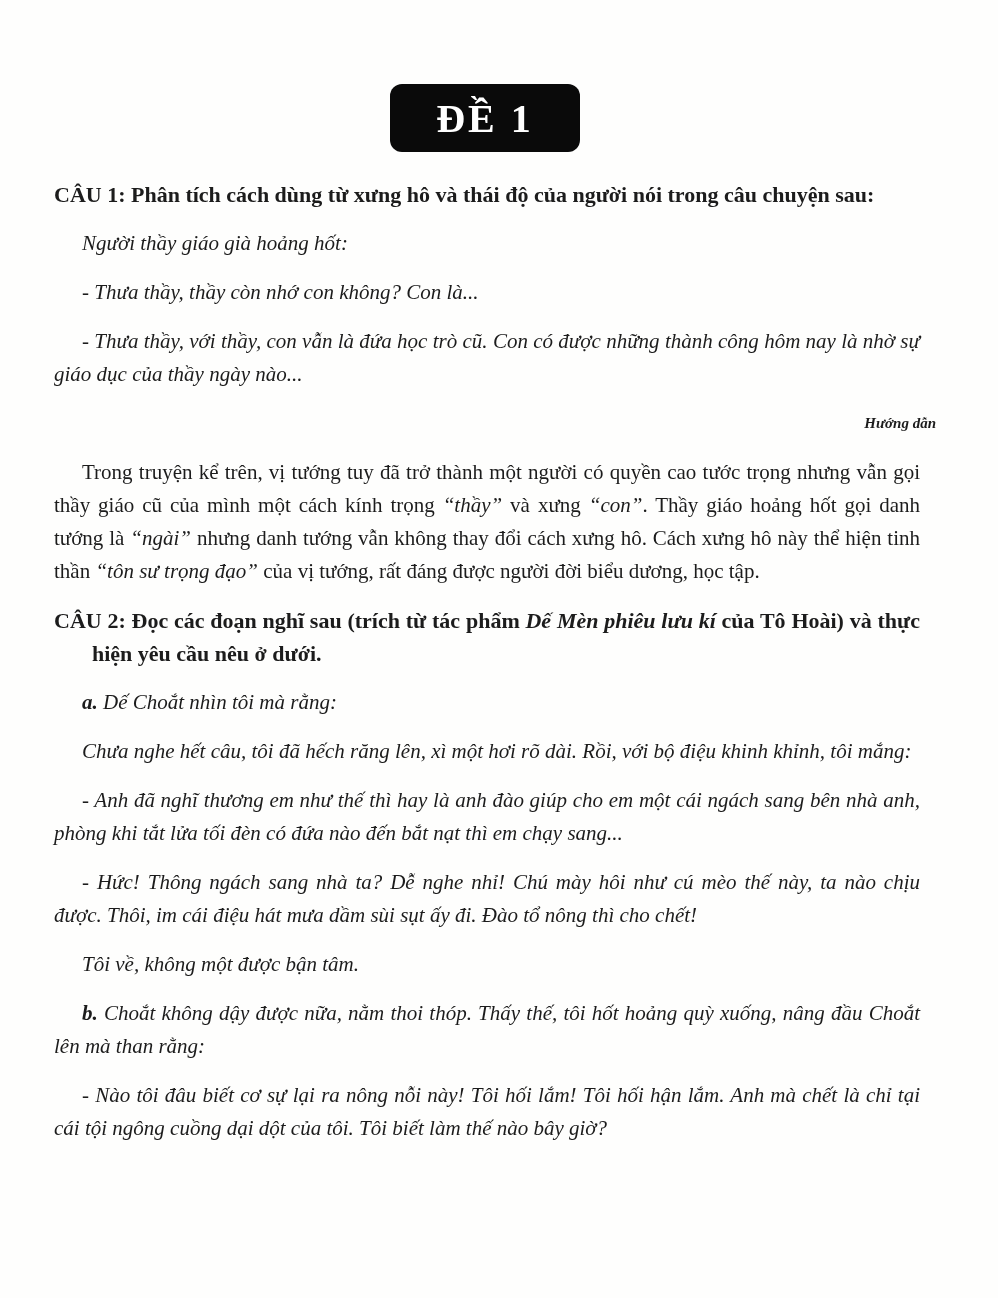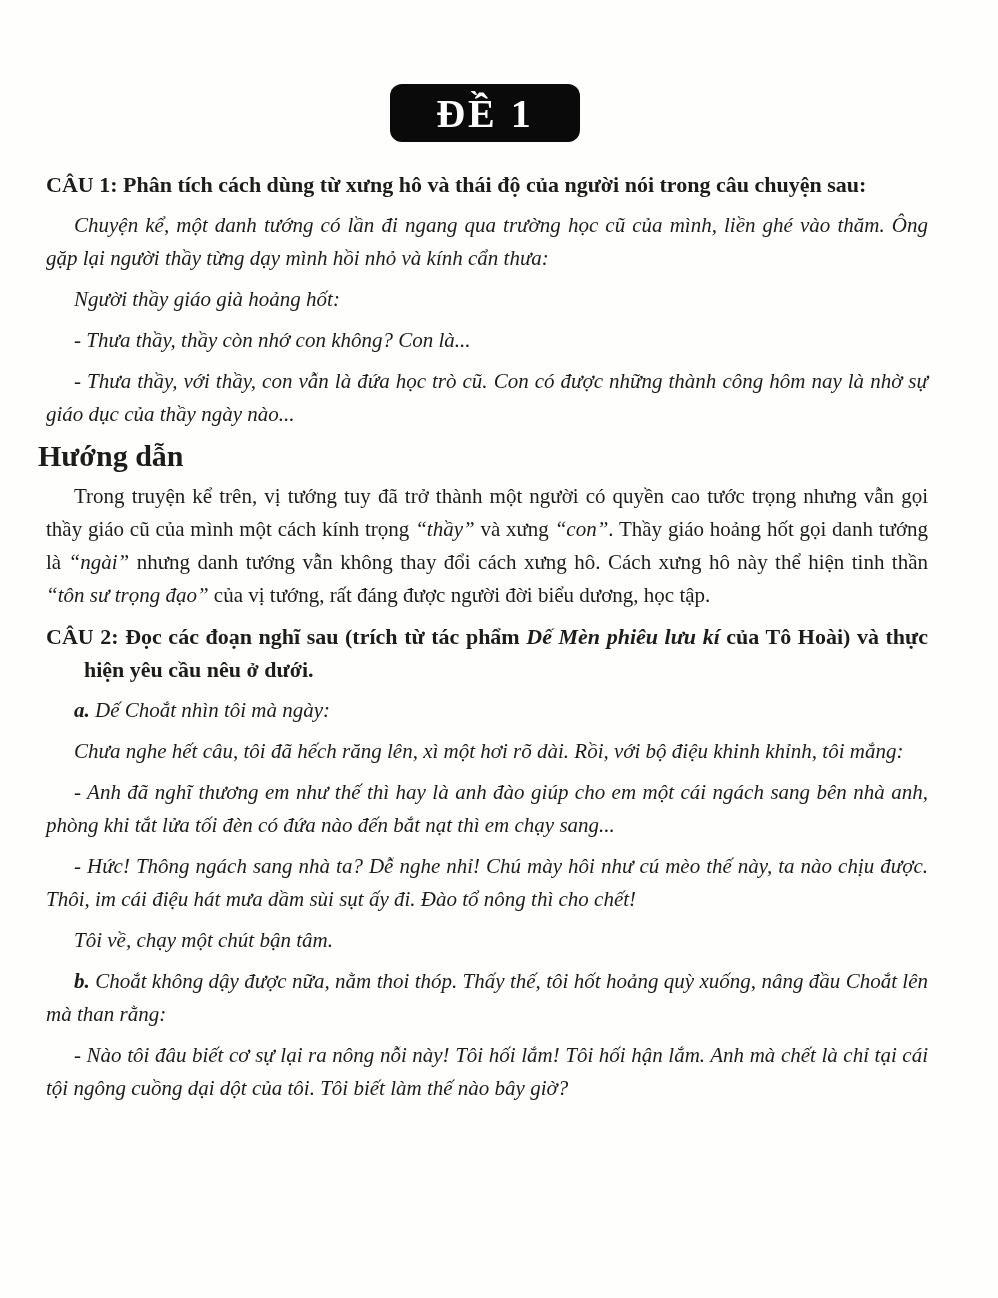--- a/index.html
+++ b/index.html
@@ -12,89 +12,89 @@
     position: relative;
     width: 998px;
     height: 1298px;
     margin: 0 auto;
     background: #fefefd;
     color: #1c1c1c;
     overflow: hidden;
   }
   .badge {
     width: 190px;
-    height: 58px;
+    height: 68px;
     margin: 84px auto 0 auto;
     background: #0a0a0a;
     border-radius: 12px;
     display: flex;
     align-items: center;
     justify-content: center;
     transform: translateX(-14px);
   }
   .badge .badge-label {
     color: #ffffff;
     font-size: 40px;
     font-weight: bold;
     letter-spacing: 3px;
   }
   .content {
     padding: 20px 62px 0 38px;
     font-size: 21px;
     line-height: 33px;
     text-align: justify;
   }
-  p { margin: 8px; }
+  p { margin: 16px; }
   .heading {
     font-weight: bold;
     font-size: 22px;
     padding-left: 38px;
     text-indent: -38px;
   }
   .heading-1 { margin-top: 6px; margin-bottom: 2px; }
   .heading-2 { margin-top: 8px; margin-bottom: 2px; }
   .it { font-style: italic; }
   .bd { font-weight: bold; }
   .ind { text-indent: 28px; }
   .guide-title {
-    text-align: left;
+    text-align: right;
     font-weight: bold;
-    font-size: 30px;
+    font-style: italic;
+    font-size: 15px;
     margin: 2px 0;
   }
 </style>
 </head>
 <body>
 
 <div class="page">
 
   <div class="badge">
     <span class="badge-label">ĐỀ 1</span>
   </div>
 
   <div class="content">
 
     <p class="heading heading-1"><span>CÂU 1:</span> <span>Phân tích cách dùng từ xưng hô và thái độ của người nói trong câu chuyện sau:</span></p>
 
-    <p class="it ind">Chuyện kể, một danh tướng có lần đi ngang qua trường học cũ của mình, liền ghé vào thăm. Ông gặp lại người thầy từng dạy mình hồi nhỏ và kính cẩn thưa:</p>
     <p class="it ind">Người thầy giáo già hoảng hốt:</p>
     <p class="it ind">- Thưa thầy, thầy còn nhớ con không? Con là...</p>
     <p class="it ind">- Thưa thầy, với thầy, con vẫn là đứa học trò cũ. Con có được những thành công hôm nay là nhờ sự giáo dục của thầy ngày nào...</p>
 
     <p class="guide-title">Hướng dẫn</p>
 
     <p class="ind"><span>Trong truyện kể trên, vị tướng tuy đã trở thành một người có quyền cao tước trọng nhưng vẫn gọi thầy giáo cũ của mình một cách kính trọng </span><span class="it">“thầy”</span><span> và xưng </span><span class="it">“con”</span><span>. Thầy giáo hoảng hốt gọi danh tướng là </span><span class="it">“ngài”</span><span> nhưng danh tướng vẫn không thay đổi cách xưng hô. Cách xưng hô này thể hiện tinh thần </span><span class="it">“tôn sư trọng đạo”</span><span> của vị tướng, rất đáng được người đời biểu dương, học tập.</span></p>
 
     <p class="heading heading-2"><span>CÂU 2:</span> <span><span>Đọc các đoạn nghĩ sau (trích từ tác phẩm </span><span class="it">Dế Mèn phiêu lưu kí</span><span> của Tô Hoài) và thực hiện yêu cầu nêu ở dưới.</span></span></p>
 
-    <p class="it ind"><span class="bd">a.</span> <span>Dế Choắt nhìn tôi mà ngày:</span></p>
+    <p class="it ind"><span class="bd">a.</span> <span>Dế Choắt nhìn tôi mà rằng:</span></p>
 
     <p class="it ind">Chưa nghe hết câu, tôi đã hếch răng lên, xì một hơi rõ dài. Rồi, với bộ điệu khinh khỉnh, tôi mắng:</p>
     <p class="it ind">- Anh đã nghĩ thương em như thế thì hay là anh đào giúp cho em một cái ngách sang bên nhà anh, phòng khi tắt lửa tối đèn có đứa nào đến bắt nạt thì em chạy sang...</p>
     <p class="it ind">- Hức! Thông ngách sang nhà ta? Dễ nghe nhỉ! Chú mày hôi như cú mèo thế này, ta nào chịu được. Thôi, im cái điệu hát mưa dầm sùi sụt ấy đi. Đào tổ nông thì cho chết!</p>
-    <p class="it ind">Tôi về, chạy một chút bận tâm.</p>
+    <p class="it ind">Tôi về, không một được bận tâm.</p>
 
     <p class="it ind"><span class="bd">b.</span> <span>Choắt không dậy được nữa, nằm thoi thóp. Thấy thế, tôi hốt hoảng quỳ xuống, nâng đầu Choắt lên mà than rằng:</span></p>
 
     <p class="it ind">- Nào tôi đâu biết cơ sự lại ra nông nỗi này! Tôi hối lắm! Tôi hối hận lắm. Anh mà chết là chỉ tại cái tội ngông cuồng dại dột của tôi. Tôi biết làm thế nào bây giờ?</p>
 
   </div>
 </div>
 
 </body></html>

